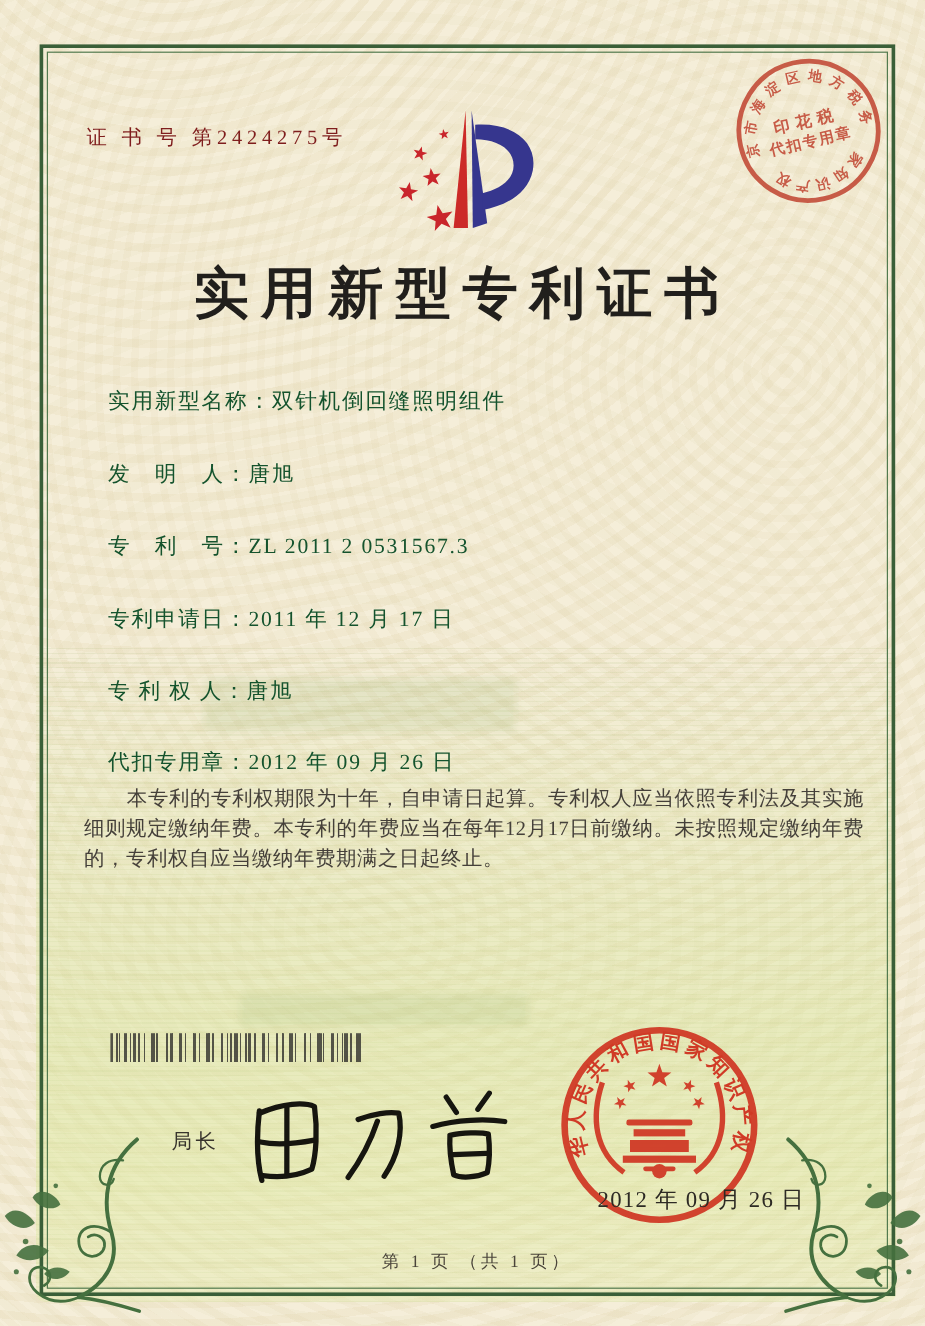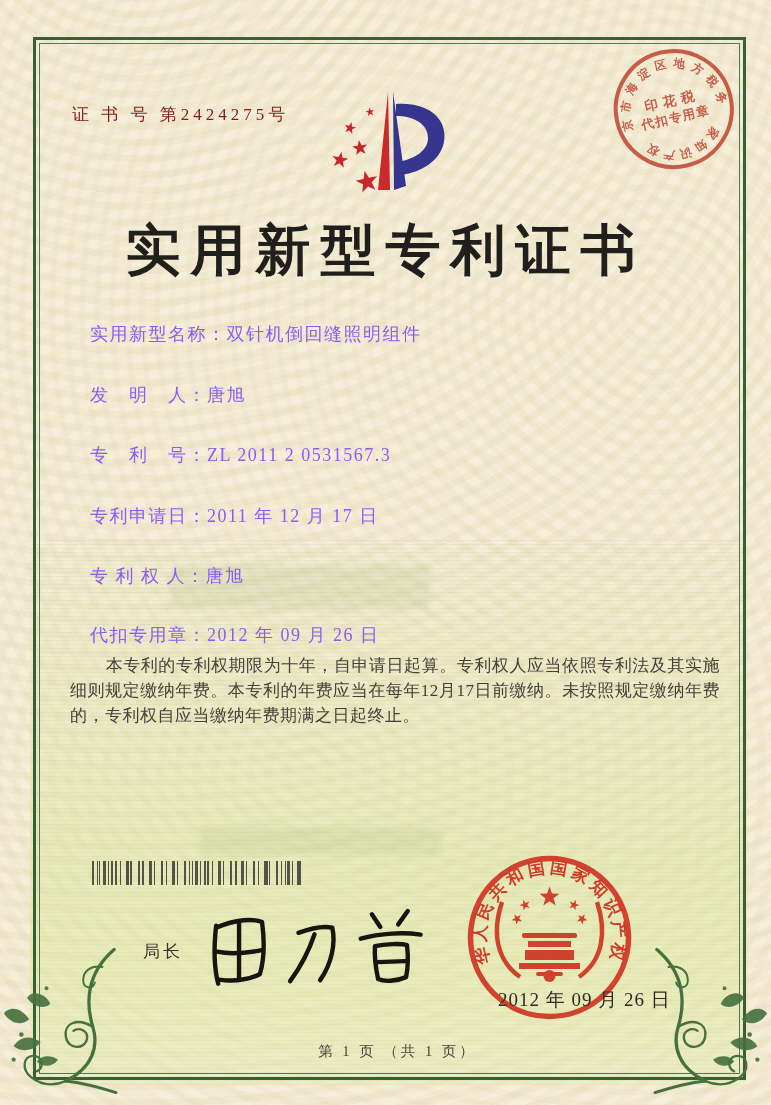--- a/index.html
+++ b/index.html
@@ -38,25 +38,25 @@
 
   .cert-number{
     position:absolute;left:72px;top:103px;
     font-size:17px;letter-spacing:4px;color:#7f1d1d;text-align:right;
   }
 
   .logo{position:absolute;left:312px;top:86px;width:152px;height:128px;}
 
   .title{
     position:absolute;left:0;top:214px;width:771px;text-align:center;
-    font-size:55px;font-weight:700;letter-spacing:10px;color:#211f1c;
+    font-size:46px;font-weight:700;letter-spacing:10px;color:#211f1c;
   }
 
   .field-row{
-    position:absolute;left:90px;font-size:18px;color:#8b5cf6;letter-spacing:1.5px;white-space:nowrap;
+    position:absolute;left:90px;font-size:18px;color:#14532d;letter-spacing:1.5px;white-space:nowrap;
   }
   .f0{top:322px}.f1{top:383px}.f2{top:443px}.f3{top:504px}.f4{top:564px}.f5{top:623px}
 
   .body-text{
     position:absolute;left:70px;top:653px;width:650px;
     font-size:17px;line-height:25px;color:#45403a;text-align:justify;letter-spacing:0.5px;
   }
   .body-text p{margin:0;text-indent:2.1em;}
 
   .barcode{

